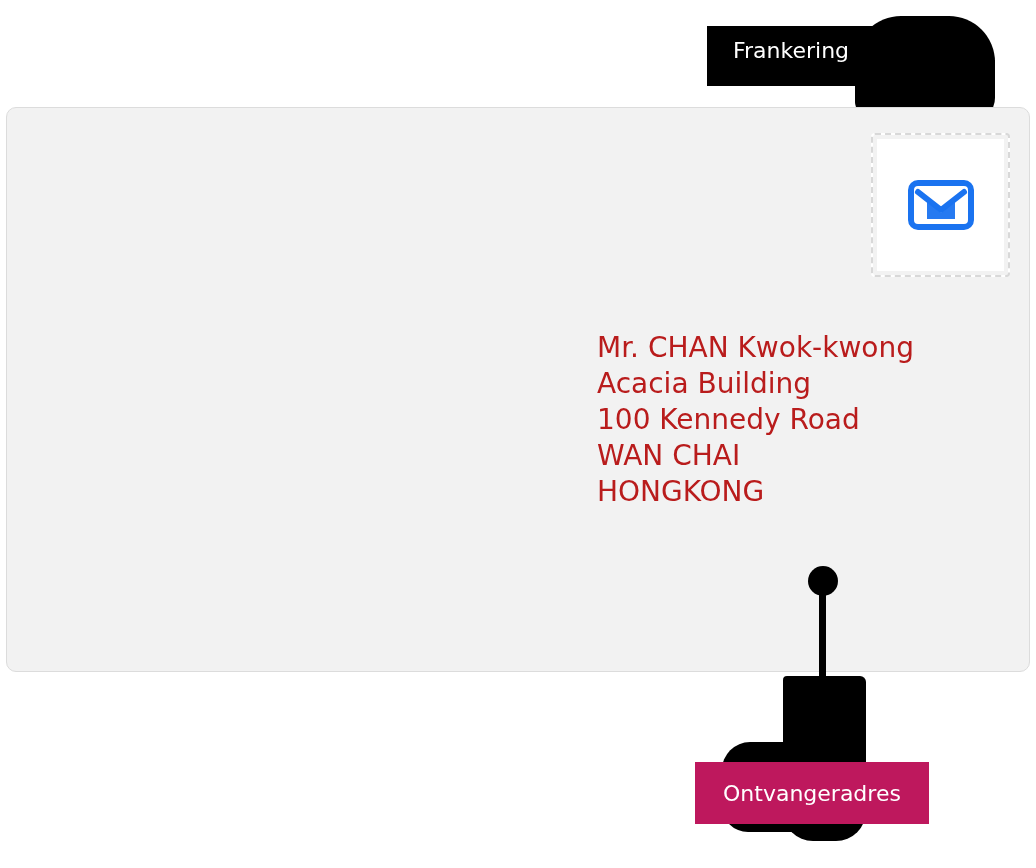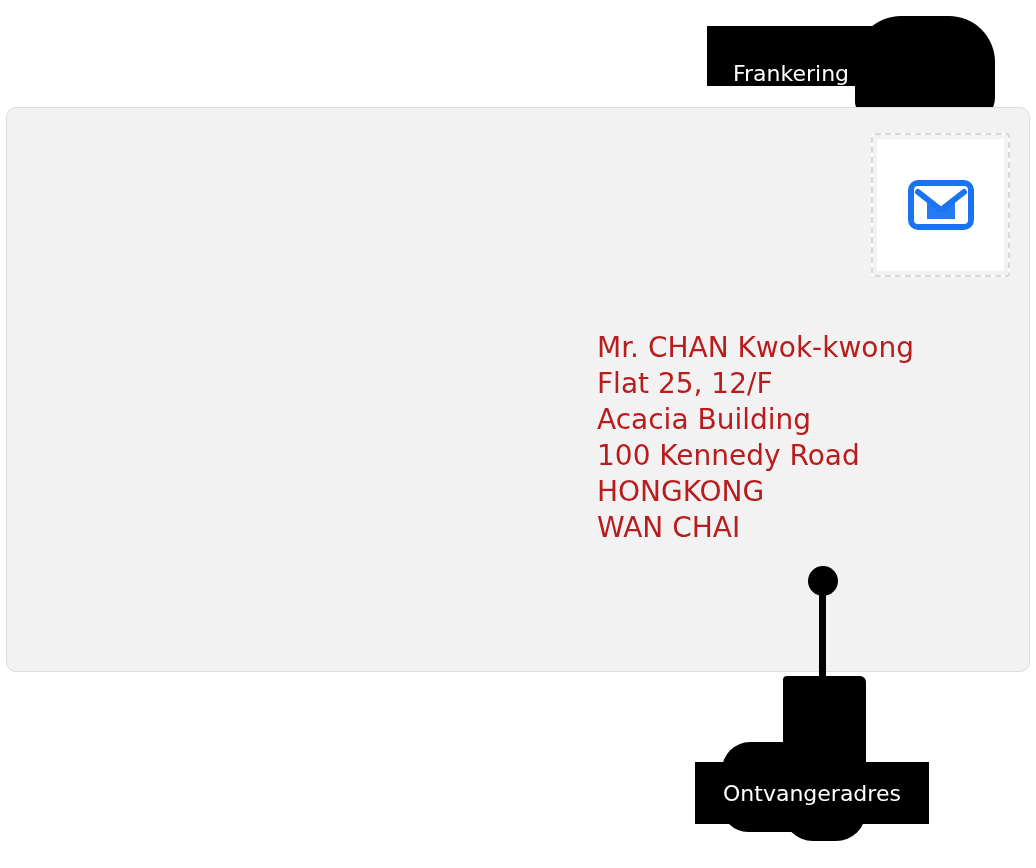--- a/index.html
+++ b/index.html
@@ -72,22 +72,22 @@
   
   #callout-frankering {
     position: absolute;
     left: 707px;
     top: 26px;
     height: 60px;
     background: #000000;
     color: #ffffff;
     font-size: 22px;
     display: flex;
-    align-items: flex-end;
-    padding: 0 26px;
+    align-items: flex-start;
+    padding: 12px 26px;
     box-sizing: border-box;
     white-space: nowrap;
   }
   
   #frankering-blob {
     position: absolute;
     left: 855px;
     top: 16px;
     width: 140px;
     height: 98px;
@@ -120,21 +120,21 @@
     border-radius: 50%;
     background: #000000;
   }
 
   
   #callout-ontvangeradres {
     position: absolute;
     left: 695px;
     top: 762px;
     height: 62px;
-    background: #000000;
+    background: #be185d;
     color: #ffffff;
     font-size: 22px;
     display: flex;
     align-items: center;
     padding: 0 28px;
     box-sizing: border-box;
     white-space: nowrap;
   }
   #ontvanger-blob {
     position: absolute;
@@ -193,25 +193,24 @@
         <path d="M10 13 L33 31 L56 13" fill="none" stroke="#1a73f0" stroke-width="6" stroke-linecap="round" stroke-linejoin="round"></path>
         <path d="M33 31 L33 31" fill="none" stroke="#1a73f0" stroke-width="6"></path>
         <path d="M19 22 L33 34 L47 22 L47 40 L19 40 Z" fill="#1a73f0" opacity="0.95"></path>
       </svg>
     </span>
   </div>
 </div>
 
 <div id="address-block">
   <span class="addr-line">Mr. CHAN Kwok-kwong</span>
-  <span class="addr-line">Flat 25, 12/F</span>
   <span class="addr-line">Acacia Building</span>
   <span class="addr-line">100 Kennedy Road</span>
+  <span class="addr-line">WAN CHAI</span>
   <span class="addr-line">HONGKONG</span>
-  <span class="addr-line">WAN CHAI</span>
 </div>
 
 <div id="ontvanger-dot"></div>
 <div id="ontvanger-leader"></div>
 <div id="ontvanger-blob"></div>
 <div id="ontvanger-blob2"></div>
 <div id="callout-ontvangeradres">
   <span>Ontvangeradres</span>
 </div>
 

